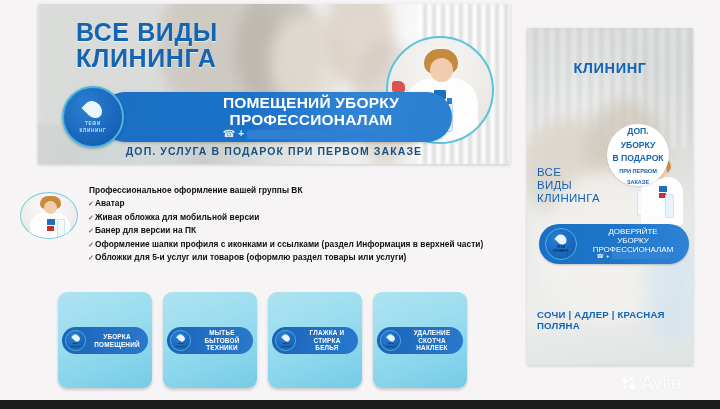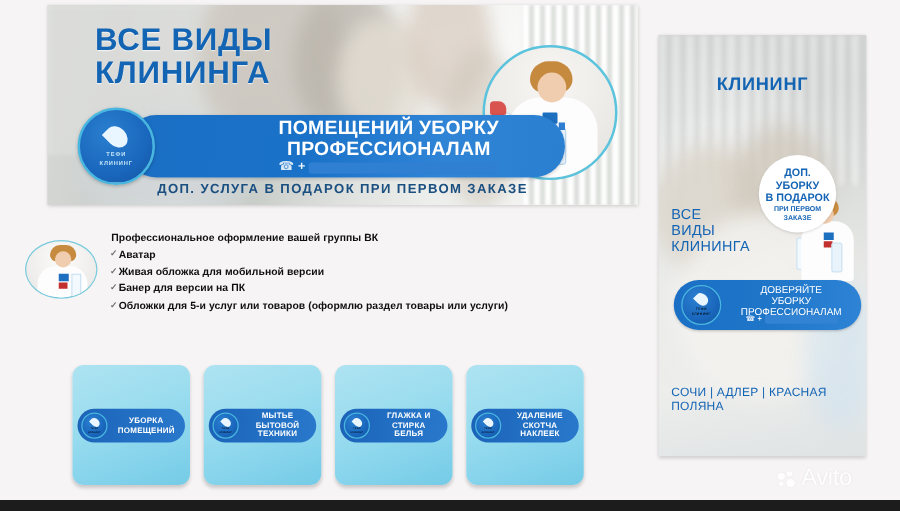--- a/index.html
+++ b/index.html
@@ -148,21 +148,21 @@
     position: absolute; left: 0; right: 0; top: 32px; text-align: center;
     color: #1464b4; font-weight: 700; font-size: 14.5px; letter-spacing: .6px;
   }
   .st-sub {
     position: absolute; left: 10px; top: 138px;
     color: #1464b4; font-weight: 400; font-size: 11.5px; line-height: 1.12; letter-spacing: .3px;
   }
   .st-circle {
     position: absolute; left: 80px; top: 96px; width: 62px; height: 62px;
     border-radius: 50%; background: #fff; box-shadow: 0 1px 2px rgba(0,0,0,.12);
-    display: flex; flex-direction: column; align-items: center; justify-content: center;
+    display: flex; flex-direction: column; align-items: center; justify-content: space-between;
     padding-top: 2px;
   }
   .st-circle .c1 { color: #1464b4; font-weight: 700; font-size: 8.6px; line-height: 1.18; text-align: center; }
   .st-circle .c2 { color: #1464b4; font-weight: 700; font-size: 5.6px; line-height: 1.2; text-align: center; margin-top: 1px; }
   .st-woman {
     position: absolute; left: 108px; top: 128px; width: 52px; height: 70px; overflow: hidden;
   }
   .stw-hair { position: absolute; left: 14px; top: 2px;  width: 22px; height: 15px; background: #c98d41; border-radius: 11px 11px 8px 8px; }
   .stw-face { position: absolute; left: 18px; top: 8px;  width: 14px; height: 15px; background: #f0cdae; border-radius: 50%; }
   .stw-body { position: absolute; left: 6px;  top: 21px; width: 42px; height: 48px; background: #fdfdfd; border-radius: 15px 15px 3px 3px; }
@@ -190,21 +190,21 @@
     position: absolute; left: 6px; top: 4px; width: 32px; height: 32px; border-radius: 50%;
     background: radial-gradient(circle at 38% 32%,#2a7fd0 0%,#1966bc 62%,#14549e 100%);
     border: 1px solid #49b6e0;
     display: flex; flex-direction: column; align-items: center; justify-content: center;
   }
   .st-logo .drop { width: 9px; height: 11px; margin-bottom: 1px; }
   .st-logo .lg-t1, .st-logo .lg-t2 { font-size: 2.8px; letter-spacing: .3px; line-height: 1.4; }
 
   .st-cities {
     position: absolute; left: 10px; bottom: 34px;
-    color: #1464b4; font-weight: 400; font-size: 9.6px; letter-spacing: .2px;
+    color: #1464b4; font-weight: 700; font-size: 9.6px; letter-spacing: .2px;
   }
 
   
   .avatar-thumb {
     position: absolute; left: 20px; top: 192px; width: 58px; height: 47px;
     border-radius: 50%; border: 1.5px solid #79cbdd; overflow: hidden;
     background: radial-gradient(circle at 50% 30%,#fbfbfa 0%,#eeecea 70%,#e6e4e1 100%);
   }
   .av-hair { position: absolute; left: 19px; top: 3px;  width: 21px; height: 13px; background: #c78b3f; border-radius: 11px 11px 7px 7px; }
   .av-face { position: absolute; left: 23px; top: 8px;  width: 13px; height: 13px; background: #f0cdae; border-radius: 50%; }
@@ -405,20 +405,24 @@
     <div class="feat">
       <span class="chk">✓</span>
       <span>Живая обложка для мобильной версии</span>
     </div>
     <div class="feat">
       <span class="chk">✓</span>
       <span>Банер для версии на ПК</span>
     </div>
     <div class="feat">
       <span class="chk">✓</span>
+      <span>Оформление шапки профиля с иконками и ссылками (раздел Информация в верхней части)</span>
+    </div>
+    <div class="feat">
+      <span class="chk">✓</span>
       <span>Обложки для 5-и услуг или товаров (оформлю раздел товары или услуги)</span>
     </div>
   </div>
 
   <div class="cards">
     <div class="card">
       <div class="card-pill">
         <div class="card-logo">
           <span class="drop"></span>
           <span class="lg-t1">ТЕФИ</span>

